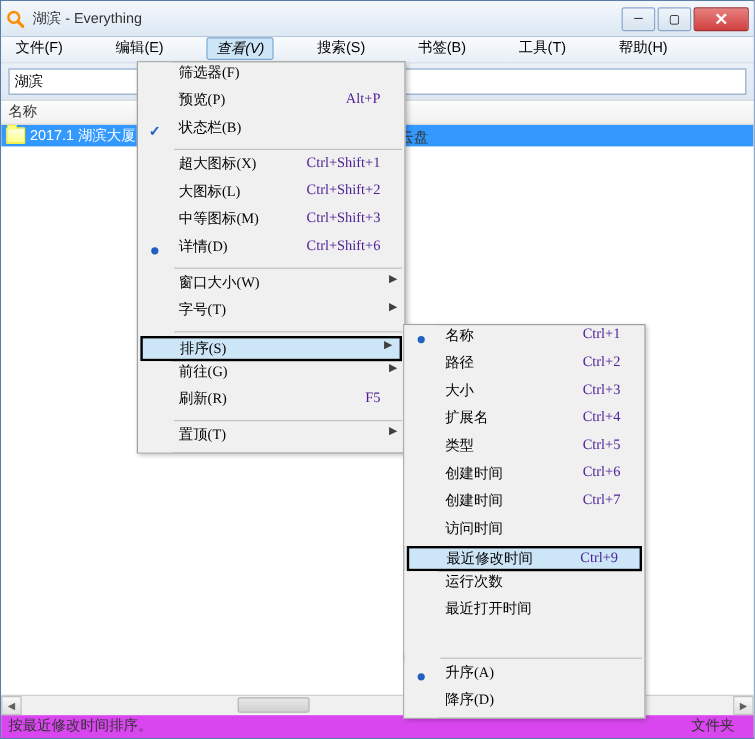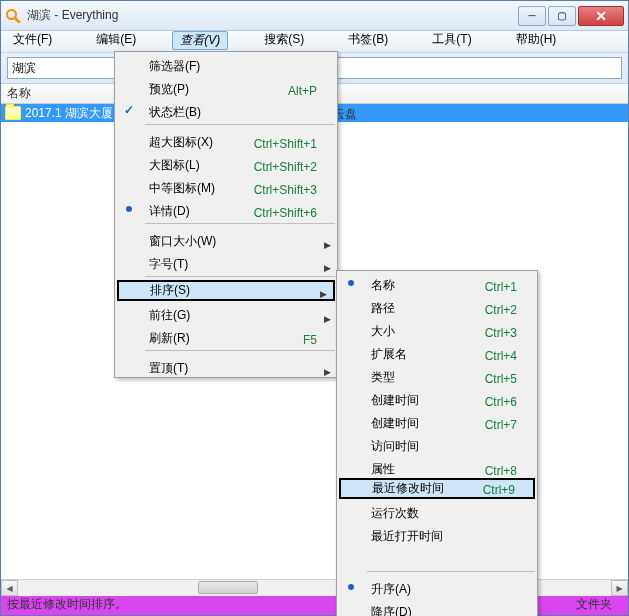--- a/index.html
+++ b/index.html
@@ -34,24 +34,24 @@
     .scrollbar-h { position: absolute; bottom: 20px; left: 1px; right: 1px; height: 17px; background: #f0f0f0; display: flex; border-top: 1px solid #d0d0d0; }
     .sb-btn { width: 17px; height: 100%; background: linear-gradient(#f8f8f8, #e0e0e0); border: 1px solid #c0c0c0; display: flex; align-items: center; justify-content: center; font-size: 8px; color: #606060; }
     .sb-track { flex: 1; position: relative; }
     .sb-thumb { position: absolute; left: 180px; top: 1px; width: 60px; height: 13px; background: linear-gradient(#e8e8e8, #d0d0d0); border: 1px solid #b0b0b0; border-radius: 2px; }
     
     .statusbar { height: 22px; background: #d946ef; border-top: 1px solid #c8d4e0; display: flex; align-items: center; padding: 0 6px; color: #333; }
     .status-sep { margin: 0 auto; }
     .status-right { padding-right: 10px; }
     
     .dropdown { position: absolute; background: #f0f0f0; border: 1px solid #a0a0a0; box-shadow: 2px 2px 4px rgba(0,0,0,0.25); }
-    .dd-row { height: 23px; display: flex; align-items: flex-end; position: relative; padding-right: 20px; }
+    .dd-row { height: 23px; display: flex; align-items: flex-start; position: relative; padding-right: 20px; font-family: Liberation Serif, serif; }
     .dd-gutter { width: 28px; height: 100%; background: #f0f0f0; display: flex; align-items: center; justify-content: center; }
     .dd-label { flex: 1; padding-left: 6px; white-space: nowrap; }
-    .dd-shortcut { color: #15803d; padding-left: 24px; white-space: nowrap; }
+    .dd-shortcut { color: #4c1d95; padding-left: 24px; white-space: nowrap; }
     .dd-arrow { position: absolute; right: 6px; font-size: 9px; color: #404040; }
     .dd-row.hover { background: #cde6f7; border: 2px solid #000000; margin: 0 2px; height: 21px; padding-right: 18px; }
     .dd-row.hover .dd-gutter { width: 25px; background: transparent; }
     .dd-sep { height: 1px; background: #c0c0c0; margin: 3px 2px 3px 30px; }
     .dd-check { color: #2060c0; font-size: 12px; font-weight: bold; }
     .dd-radio { width: 6px; height: 6px; border-radius: 50%; background: #2060c0; display: inline-block; }
     
     .menu1 { top: 51px; left: 114px; width: 224px; }
     .menu2 { top: 270px; left: 336px; width: 202px; }
   </style>
@@ -223,25 +223,20 @@
     </div>
     <div class="dd-row">
       <span class="dd-gutter"></span>
       <span class="dd-label">创建时间</span>
       <span class="dd-shortcut">Ctrl+7</span>
     </div>
     <div class="dd-row">
       <span class="dd-gutter"></span>
       <span class="dd-label">访问时间</span>
     </div>
-    <div class="dd-row">
-      <span class="dd-gutter"></span>
-      <span class="dd-label">属性</span>
-      <span class="dd-shortcut">Ctrl+8</span>
-    </div>
     <div class="dd-row hover">
       <span class="dd-gutter"></span>
       <span class="dd-label">最近修改时间</span>
       <span class="dd-shortcut">Ctrl+9</span>
     </div>
     <div class="dd-row">
       <span class="dd-gutter"></span>
       <span class="dd-label">运行次数</span>
     </div>
     <div class="dd-row">

